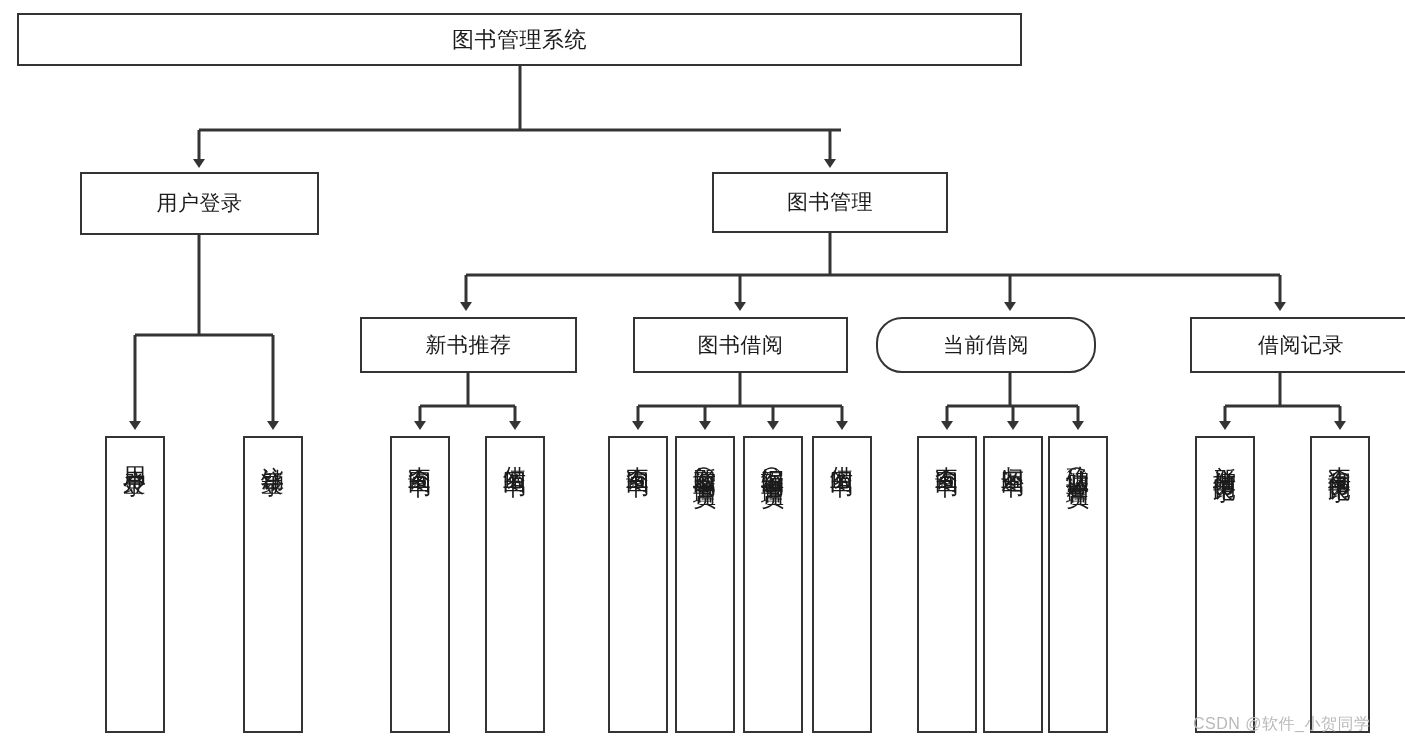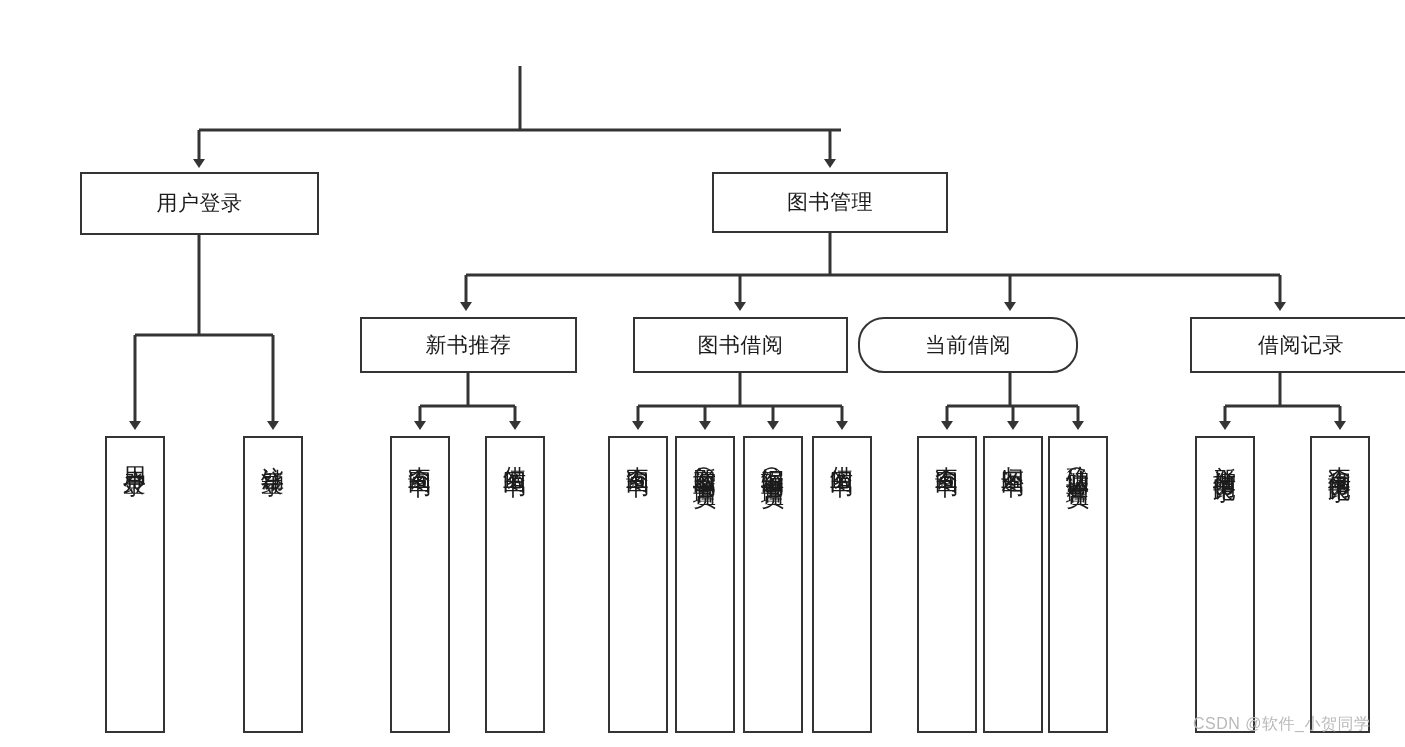--- a/index.html
+++ b/index.html
@@ -121,38 +121,41 @@
       <path d="M1013,406 L1013,422" marker-end="url(#arrow)"></path>
       <path d="M1078,406 L1078,422" marker-end="url(#arrow)"></path>
 
       <path d="M1280,373 L1280,406"></path>
       <path d="M1225,406 L1340,406"></path>
       <path d="M1225,406 L1225,422" marker-end="url(#arrow)"></path>
       <path d="M1340,406 L1340,422" marker-end="url(#arrow)"></path>
     </g>
   </svg>
 
+  <div class="node horiz root" style="left:17px; top:13px; width:1005px; height:53px;">
+    <span class="label">图书管理系统</span>
+  </div>
 
   <div class="node horiz" style="left:80px; top:172px; width:239px; height:63px;">
     <span class="label">用户登录</span>
   </div>
 
   <div class="node horiz" style="left:712px; top:172px; width:236px; height:61px;font-family:Liberation Serif, serif;">
     <span class="label">图书管理</span>
   </div>
 
   <div class="node horiz" style="left:633px; top:317px; width:215px; height:56px;">
     <span class="label">图书借阅</span>
   </div>
 
   <div class="node horiz" style="left:360px; top:317px; width:217px; height:56px;">
     <span class="label">新书推荐</span>
   </div>
 
-  <div class="node horiz" style="left:858px; top:317px; width:220px; height:56px;border-radius:26px;">
+  <div class="node horiz" style="left:876px; top:317px; width:220px; height:56px;border-radius:26px;">
     <span class="label">当前借阅</span>
   </div>
 
   <div class="node horiz" style="left:1168px; top:317px; width:222px; height:56px;margin-left:22px;">
     <span class="label">借阅记录</span>
   </div>
 
   <div class="node vert" style="left:105px; top:436px; width:60px; height:297px;">
     <span class="label">用户登录</span>
   </div>

